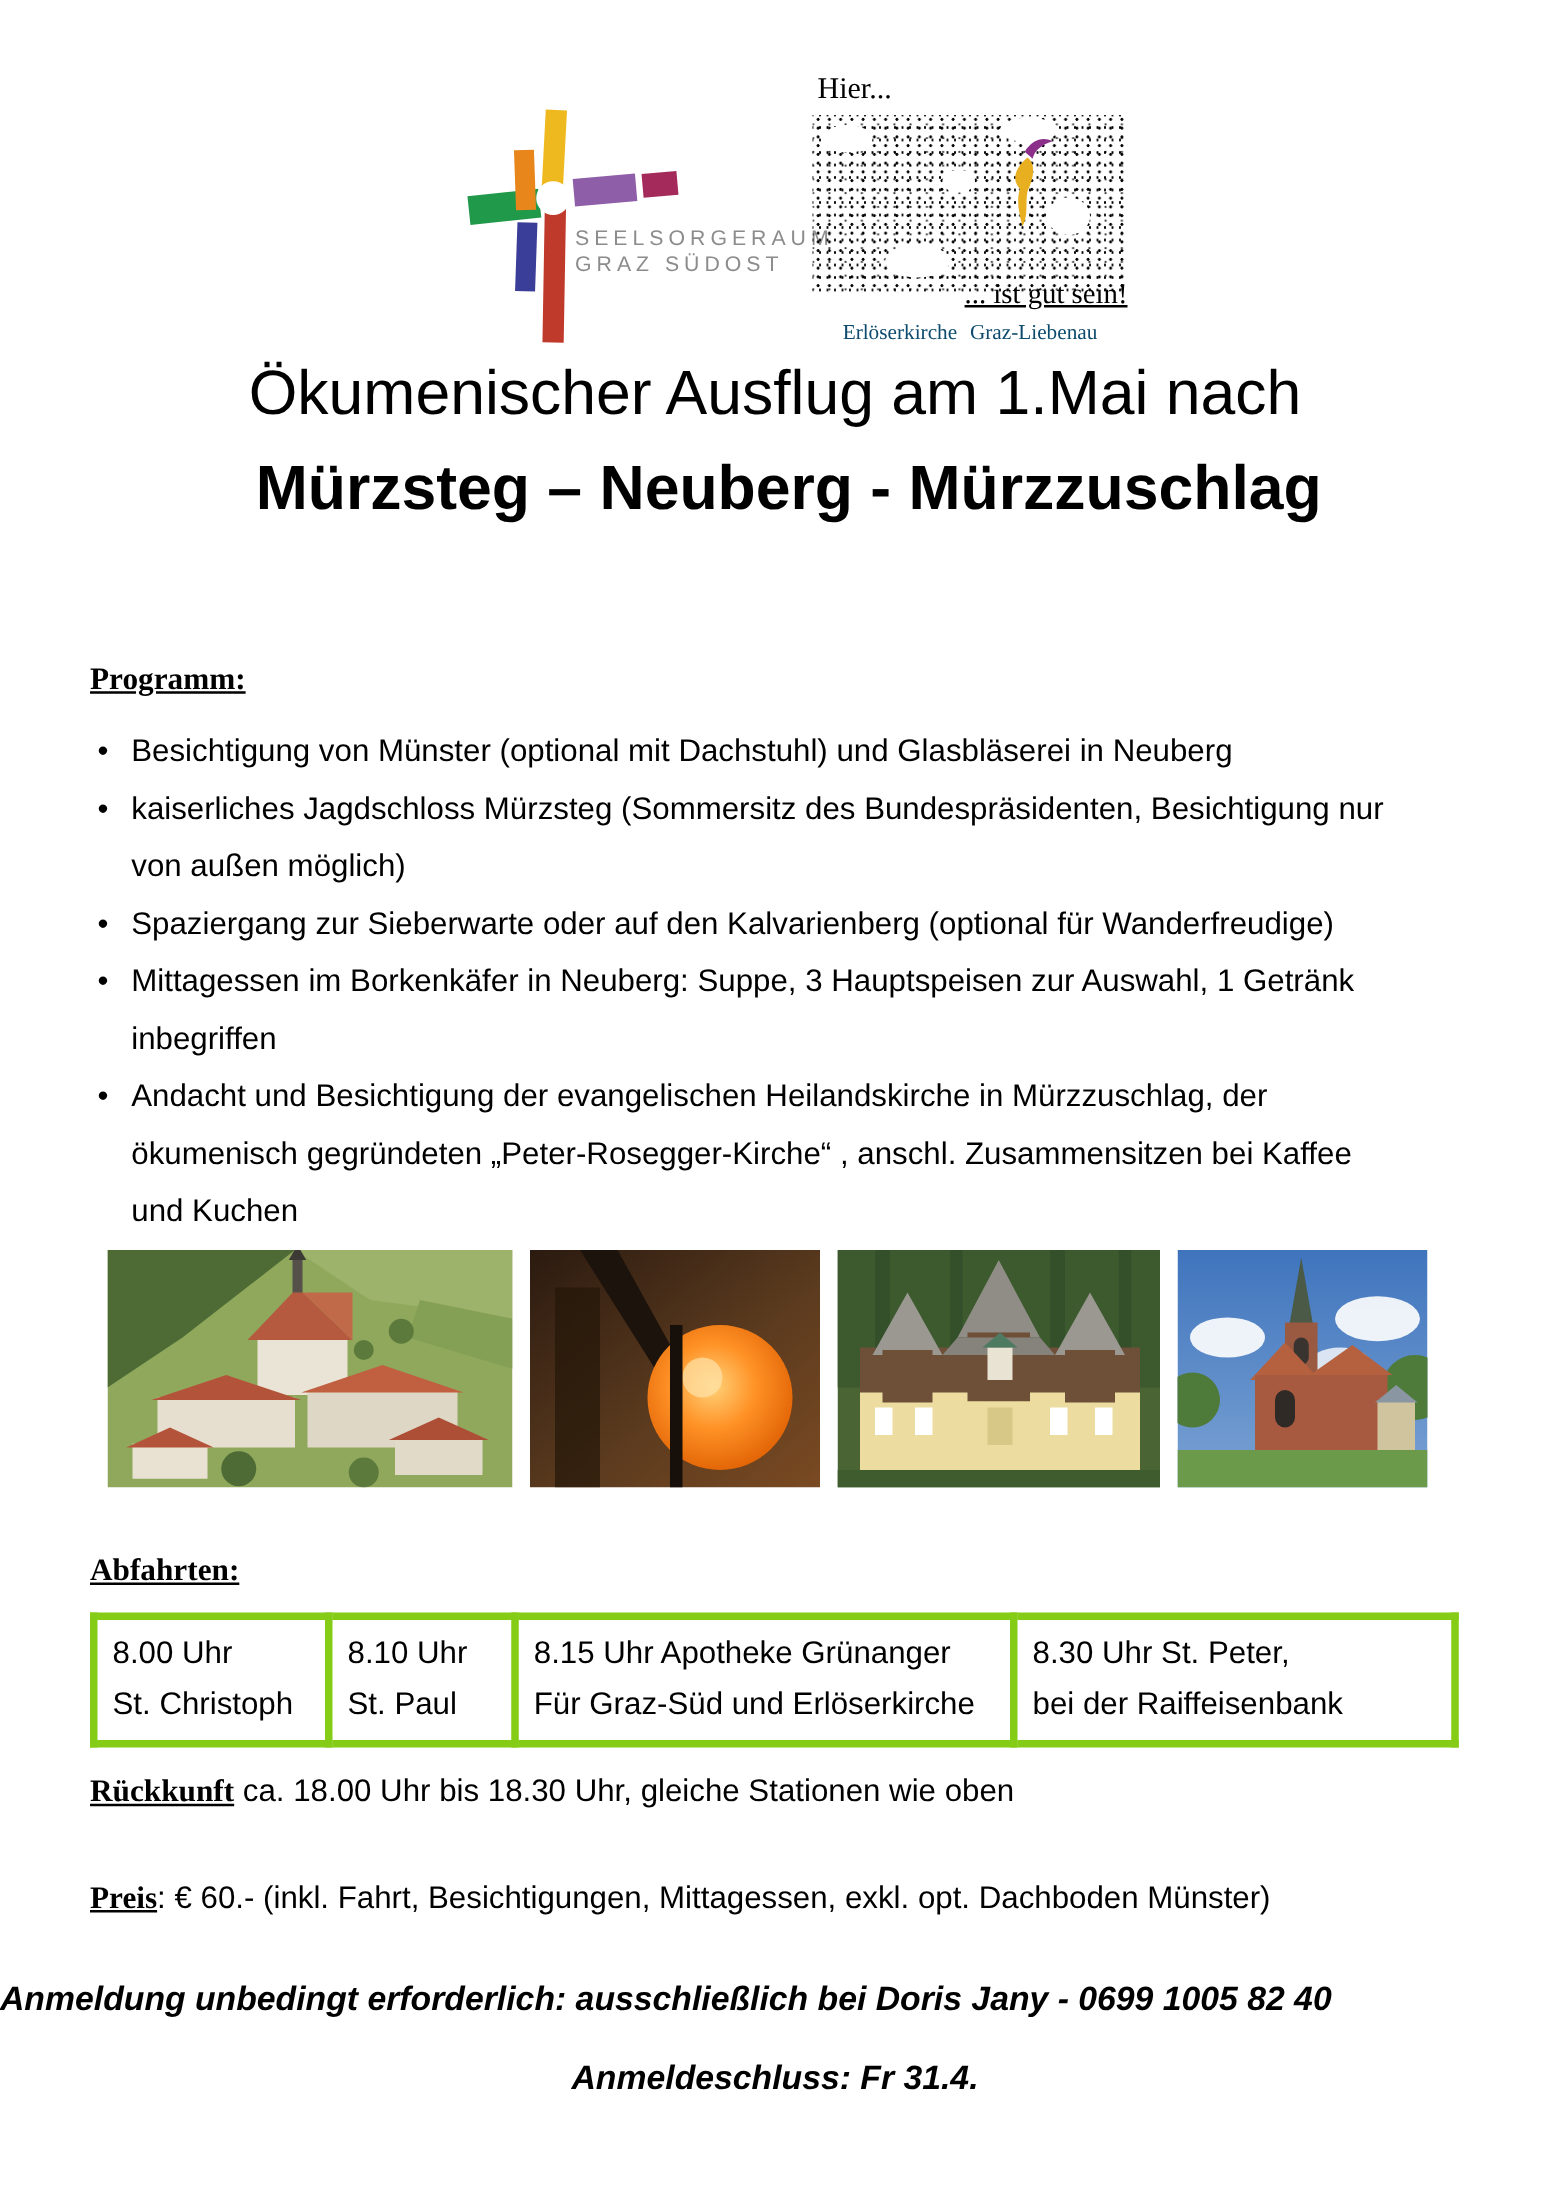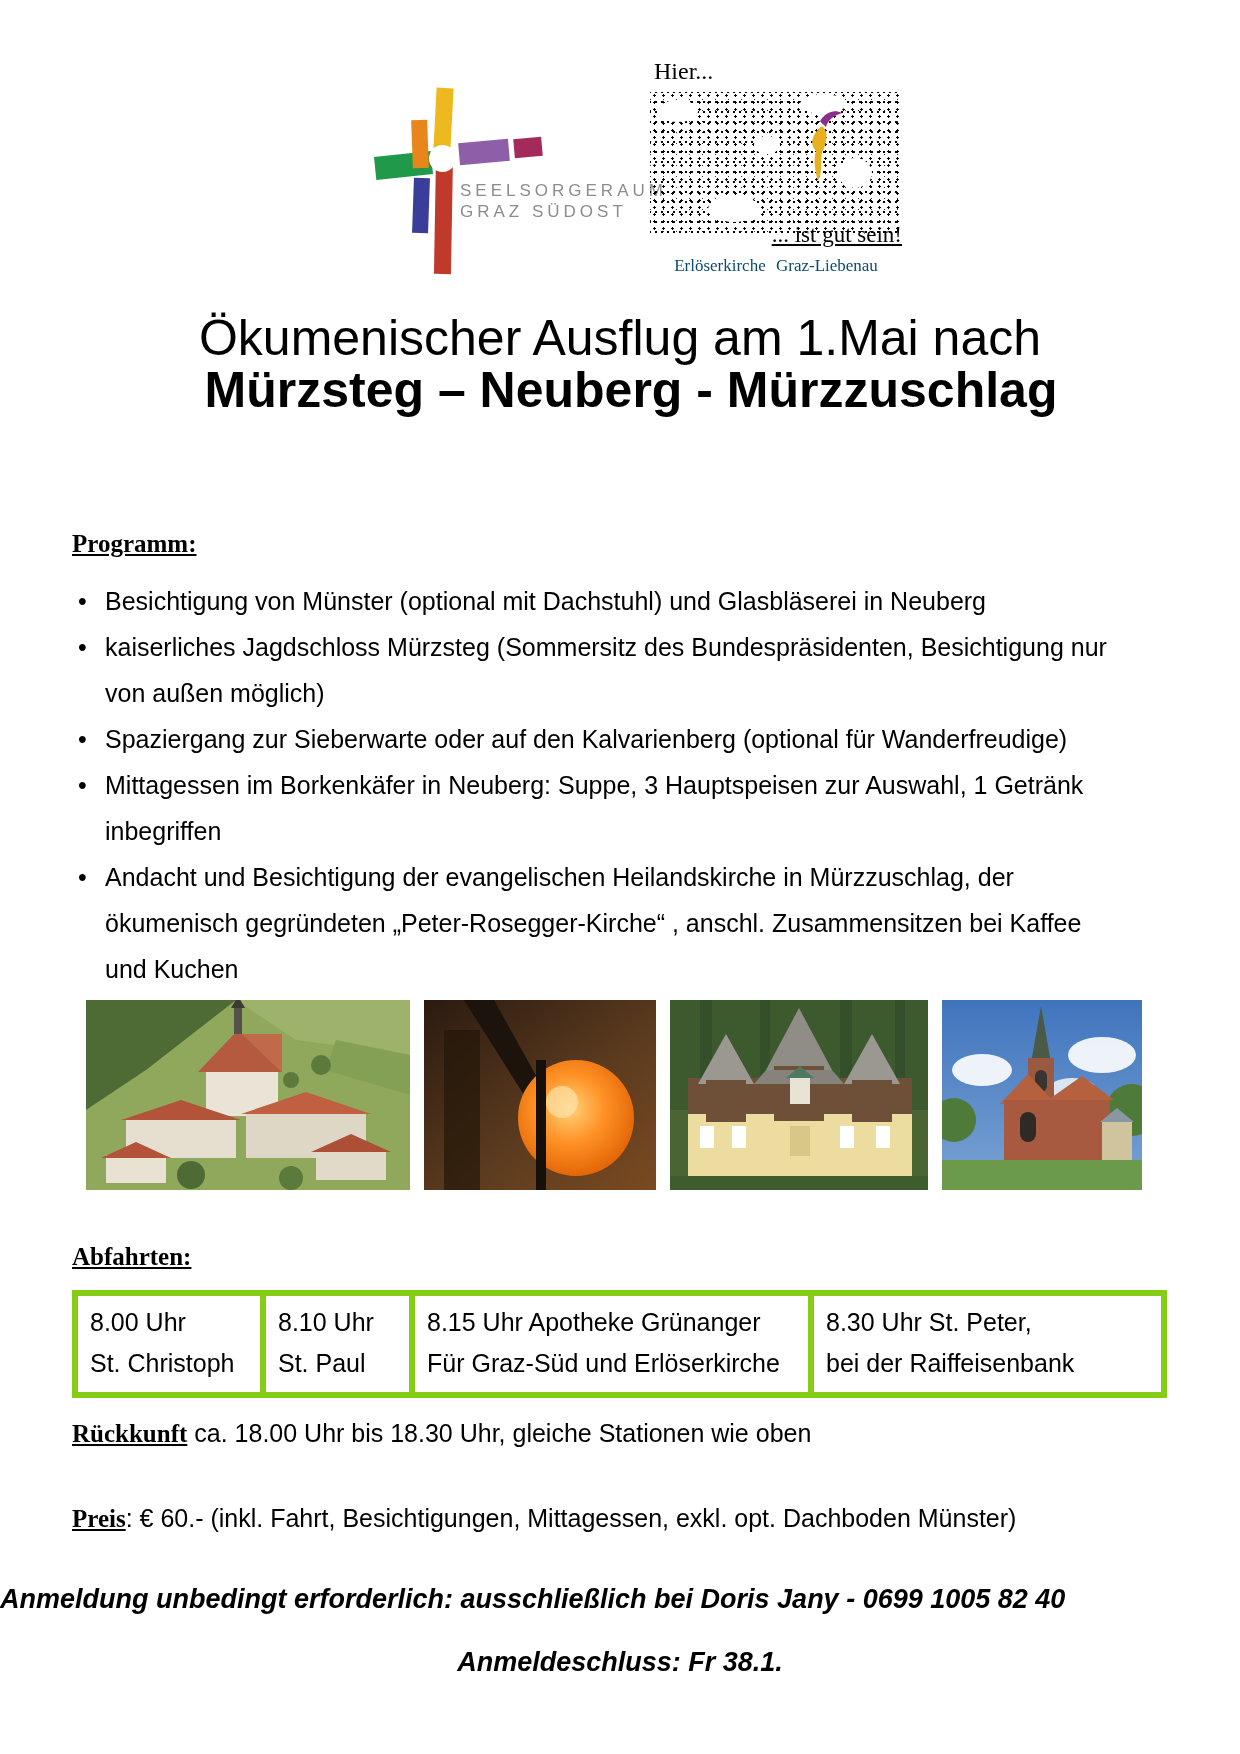--- a/index.html
+++ b/index.html
@@ -31,21 +31,21 @@
   .patch{position:absolute;background:#fff;border-radius:50%;}
   .p1{left:8px;top:8px;width:40px;height:22px;}
   .p2{left:150px;top:2px;width:46px;height:20px;}
   .p3{left:58px;top:104px;width:52px;height:26px;}
   .p4{left:188px;top:66px;width:34px;height:30px;}
   .p5{left:104px;top:44px;width:26px;height:18px;}
   .ek-figure{position:absolute;left:152px;top:48px;}
   .ek-gut{position:absolute;right:2px;bottom:30px;font-size:23px;text-decoration:underline;}
   .ek-caption{position:absolute;left:0;bottom:2px;width:100%;text-align:center;font-size:17px;color:#0c4a6e;word-spacing:6px;}
   
-  .title1{position:absolute;top:284px;left:0;width:100%;text-align:center;font-size:50px;line-height:60px;margin-top:24px;}
+  .title1{position:absolute;top:284px;left:0;width:100%;text-align:center;font-size:50px;line-height:60px;}
   .title2{position:absolute;top:360px;left:0;width:100%;text-align:center;font-size:50px;line-height:60px;font-weight:700;padding-left:11px;}
   
   .h-ul{font-weight:700;text-decoration:underline;font-size:25px;font-family:Liberation Serif, serif;}
   .programm-h{position:absolute;left:72px;top:530px;}
   .bullets{position:absolute;left:72px;top:578px;width:1075px;font-size:25px;line-height:46px;}
   .bullet{position:relative;padding-left:33px;white-space:pre-line;}
   .bullet::before{content:"\2022";position:absolute;left:6px;top:0;}
   
   .photos{position:absolute;left:86px;top:1000px;height:190px;display:flex;gap:14px;}
   .photo{height:190px;display:block;}
@@ -240,13 +240,13 @@
 </tbody>
   </table>
 
 <div class="line-ruck">
   <span class="h-ul">Rückkunft</span><span> ca. 18.00 Uhr bis 18.30 Uhr, gleiche Stationen wie oben</span>
 </div>
 <div class="line-preis">
   <span class="h-ul">Preis</span><span>: € 60.- (inkl. Fahrt, Besichtigungen, Mittagessen, exkl. opt. Dachboden Münster)</span>
 </div>
 <div class="line-anm">Anmeldung unbedingt erforderlich: ausschließlich bei Doris Jany - 0699 1005 82 40</div>
-<div class="line-schluss">Anmeldeschluss: Fr 38.1.</div>
+<div class="line-schluss">Anmeldeschluss: Fr 31.4.</div>
 
 </body></html>

